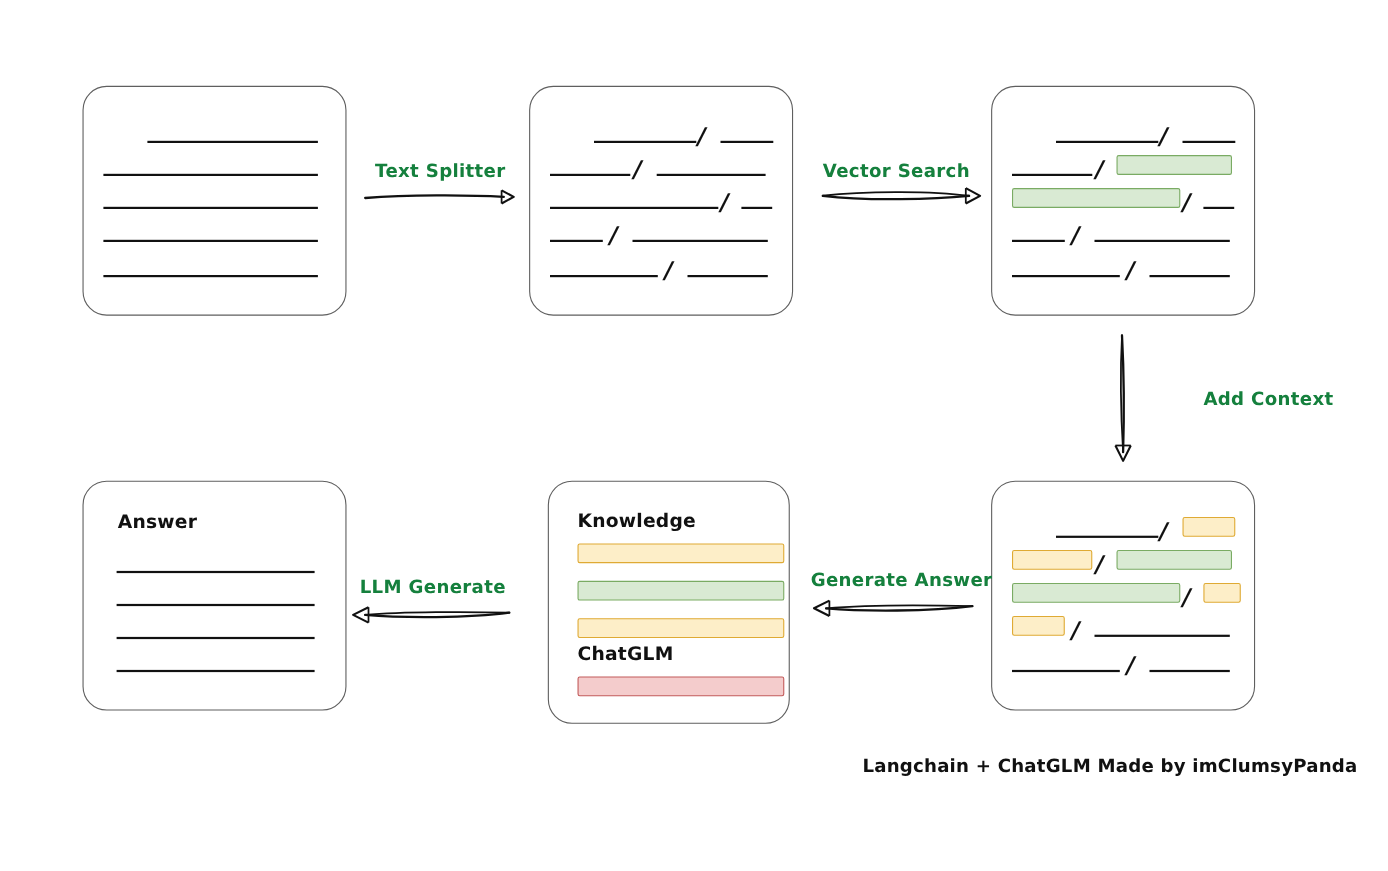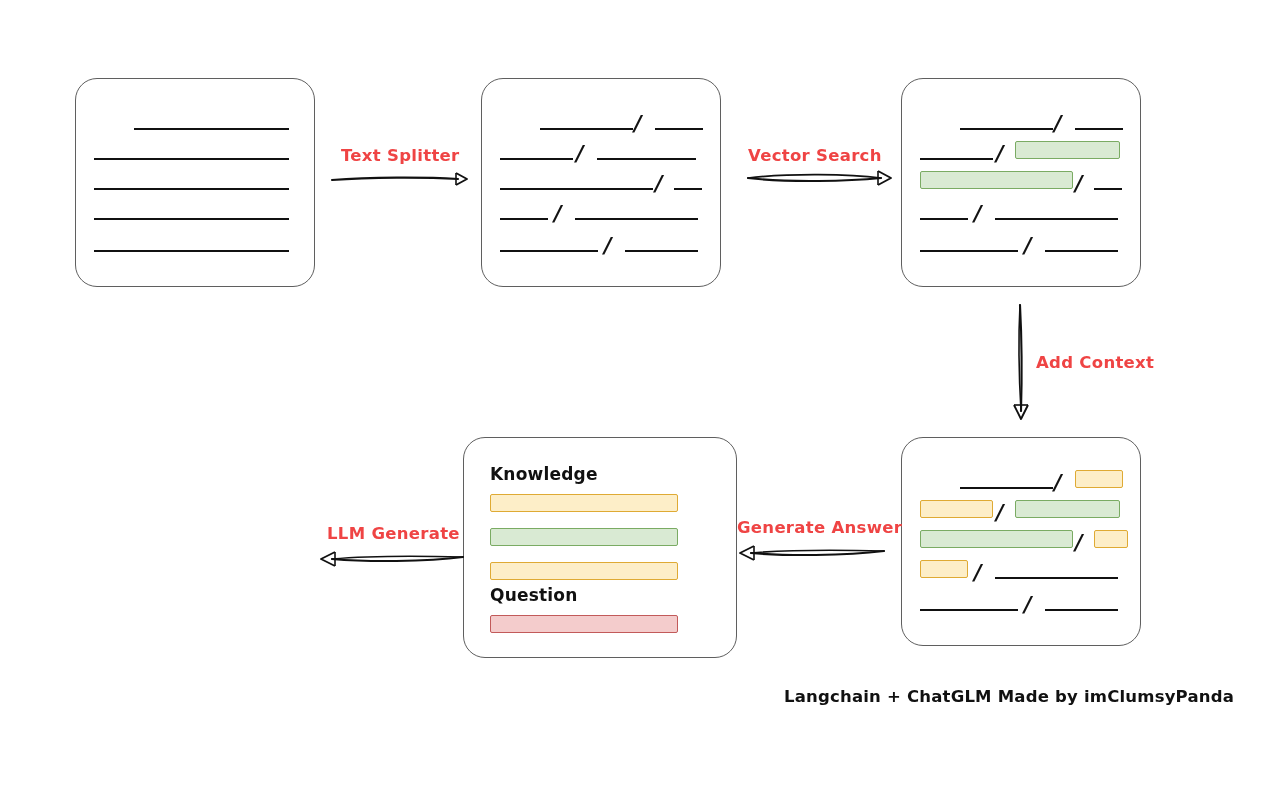--- a/index.html
+++ b/index.html
@@ -63,21 +63,21 @@
   }
   .chip.green { background: #d9ead3; border-color: #7aab63; }
   .chip.yellow { background: #fdeec8; border-color: #dfaa34; }
   .chip.red { background: #f4cccc; border-color: #c25a5a; }
 
   .arrow-label {
     position: absolute;
     font-family: "DejaVu Sans", sans-serif;
     font-size: 16.5px;
     font-weight: 600;
-    color: #ef4444;
+    color: #15803d;
     white-space: nowrap;
     letter-spacing: 0.3px;
   }
   .arrow-svg {
     position: absolute;
     overflow: visible;
   }
   .footer-note {
     position: absolute;
     font-family: "DejaVu Sans", sans-serif;
@@ -189,46 +189,61 @@
         <div class="slash" style="left: 72px;">/</div>
         <div class="seg" style="left: 93px; width: 123px;"></div>
       </div>
       <div class="line-row" style="left: 0px; top: 152px; width: 100%;">
         <div class="seg" style="left: 18px; width: 98px;"></div>
         <div class="slash" style="left: 122px;">/</div>
         <div class="seg" style="left: 143px; width: 73px;"></div>
       </div>
     </div>
 
-  <div class="doc-box" style="left:463px; top:437px; width:274px; height:221px;text-align:right;">
+  <div class="doc-box" style="left:498px; top:437px; width:220px; height:221px;text-align:right;">
     <div class="box-title" style="left:26px; top:26px;">Knowledge</div>
     <div class="chip yellow" style="left:26px; top:56px; width:188px; height:18px;"></div>
     <div class="chip green" style="left:26px; top:90px; width:188px; height:18px;"></div>
     <div class="chip yellow" style="left:26px; top:124px; width:188px; height:18px;"></div>
-    <div class="box-title" style="left:26px; top:147px;">Question</div>
+    <div class="box-title" style="left:26px; top:147px;">ChatGLM</div>
     <div class="chip red" style="left:26px; top:177px; width:188px; height:18px;"></div>
   </div>
 
+  <div class="doc-box" style="left:75px; top:437px; width:240px; height:209px;">
+    <div class="box-title" style="left:31px; top:27px;">Answer</div>
+  <div class="line-row" style="left: 0px; top: 62px; width: 100%;">
+        <div class="seg" style="left: 30px; width: 180px;"></div>
+      </div>
+      <div class="line-row" style="left: 0px; top: 92px; width: 100%;">
+        <div class="seg" style="left: 30px; width: 180px;"></div>
+      </div>
+      <div class="line-row" style="left: 0px; top: 122px; width: 100%;">
+        <div class="seg" style="left: 30px; width: 180px;"></div>
+      </div>
+      <div class="line-row" style="left: 0px; top: 152px; width: 100%;">
+        <div class="seg" style="left: 30px; width: 180px;"></div>
+      </div>
+    </div>
 
   <div class="arrow-label" style="left:341px; top:146px;">Text Splitter</div>
   <svg class="arrow-svg" style="left:330px; top:168px;" width="140" height="20" viewBox="0 0 140 20">
     <path d="M2,12 C40,9 95,9 128,11" stroke="#111111" stroke-width="2.1" fill="none" stroke-linecap="round"></path>
     <path d="M126,5 L137,11 L126,17" stroke="#111111" stroke-width="1.9" fill="none" stroke-linejoin="round"></path>
     <path d="M126,5 L126,17" stroke="#111111" stroke-width="1.6" fill="none"></path>
   </svg>
 
   <div class="arrow-label" style="left:748px; top:146px;">Vector Search</div>
   <svg class="arrow-svg" style="left:745px; top:166px;" width="150" height="24" viewBox="0 0 150 24">
     <path d="M3,12 C45,17 105,15 136,12" stroke="#111111" stroke-width="2.1" fill="none" stroke-linecap="round"></path>
     <path d="M3,12 C45,7 105,8 136,12" stroke="#111111" stroke-width="1.7" fill="none" stroke-linecap="round"></path>
     <path d="M133,5 L146,12 L133,19" stroke="#111111" stroke-width="1.9" fill="none" stroke-linejoin="round"></path>
     <path d="M133,5 L133,19" stroke="#111111" stroke-width="1.6" fill="none"></path>
   </svg>
 
-  <div class="arrow-label" style="left:1036px; top:353px;text-align:center;">Add Context</div>
+  <div class="arrow-label" style="left:1094px; top:353px;text-align:center;">Add Context</div>
   <svg class="arrow-svg" style="left:1008px; top:303px;" width="26" height="118" viewBox="0 0 26 118">
     <path d="M12,2 C14,40 14,75 13,108" stroke="#111111" stroke-width="2.1" fill="none" stroke-linecap="round"></path>
     <path d="M12,2 C10,40 11,75 13,108" stroke="#111111" stroke-width="1.6" fill="none" stroke-linecap="round"></path>
     <path d="M6,102 L13,116 L20,102" stroke="#111111" stroke-width="1.9" fill="none" stroke-linejoin="round"></path>
     <path d="M6,102 L20,102" stroke="#111111" stroke-width="1.6" fill="none"></path>
   </svg>
 
   <div class="arrow-label" style="left:737px; top:518px;">Generate Answer</div>
   <svg class="arrow-svg" style="left:735px; top:542px;" width="152" height="22" viewBox="0 0 152 22">
     <path d="M149,9 C110,14 50,14 16,11" stroke="#111111" stroke-width="2.1" fill="none" stroke-linecap="round"></path>

